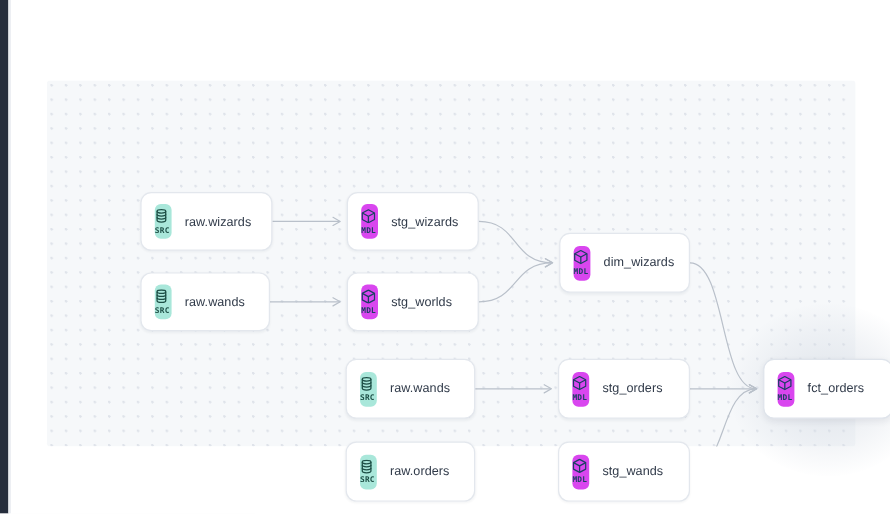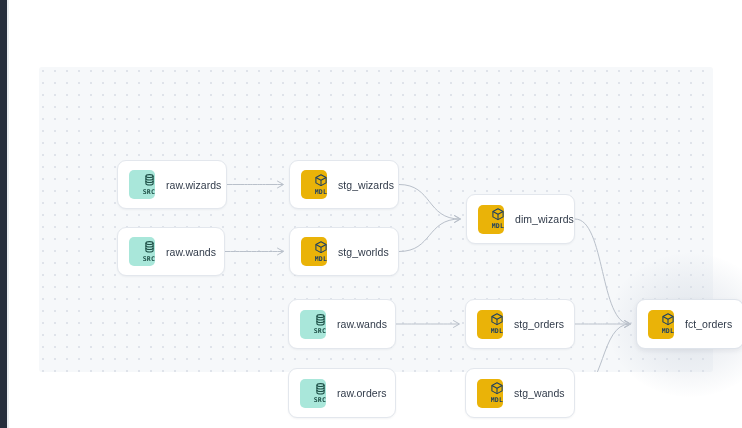--- a/index.html
+++ b/index.html
@@ -63,31 +63,31 @@
     align-items: center;
     box-shadow: 0 1px 2px rgba(22,34,51,0.05);
     padding-left: 11px;
   }
   .node.emph {
     border-color: #dfe4eb;
     box-shadow: 0 2px 5px rgba(22,34,51,0.07);
   }
 
   .badge {
-    width: 26px;
+    width: 14px;
     height: 29px;
     border-radius: 5px;
     display: flex;
     flex-direction: column;
-    align-items: flex-end;
+    align-items: flex-start;
     justify-content: center;
     flex: 0 0 auto;
   }
   .badge.src { background: #a9e7da; }
-  .badge.mdl { background: #eab308; }
+  .badge.mdl { background: #d946ef; }
 
   .badge .glyph {
     line-height: 0;
     height: 13px;
     display: flex;
     align-items: center;
   }
   .badge .kind {
     font-family: "DejaVu Sans Mono", "Liberation Mono", monospace;
     font-size: 6.5px;

